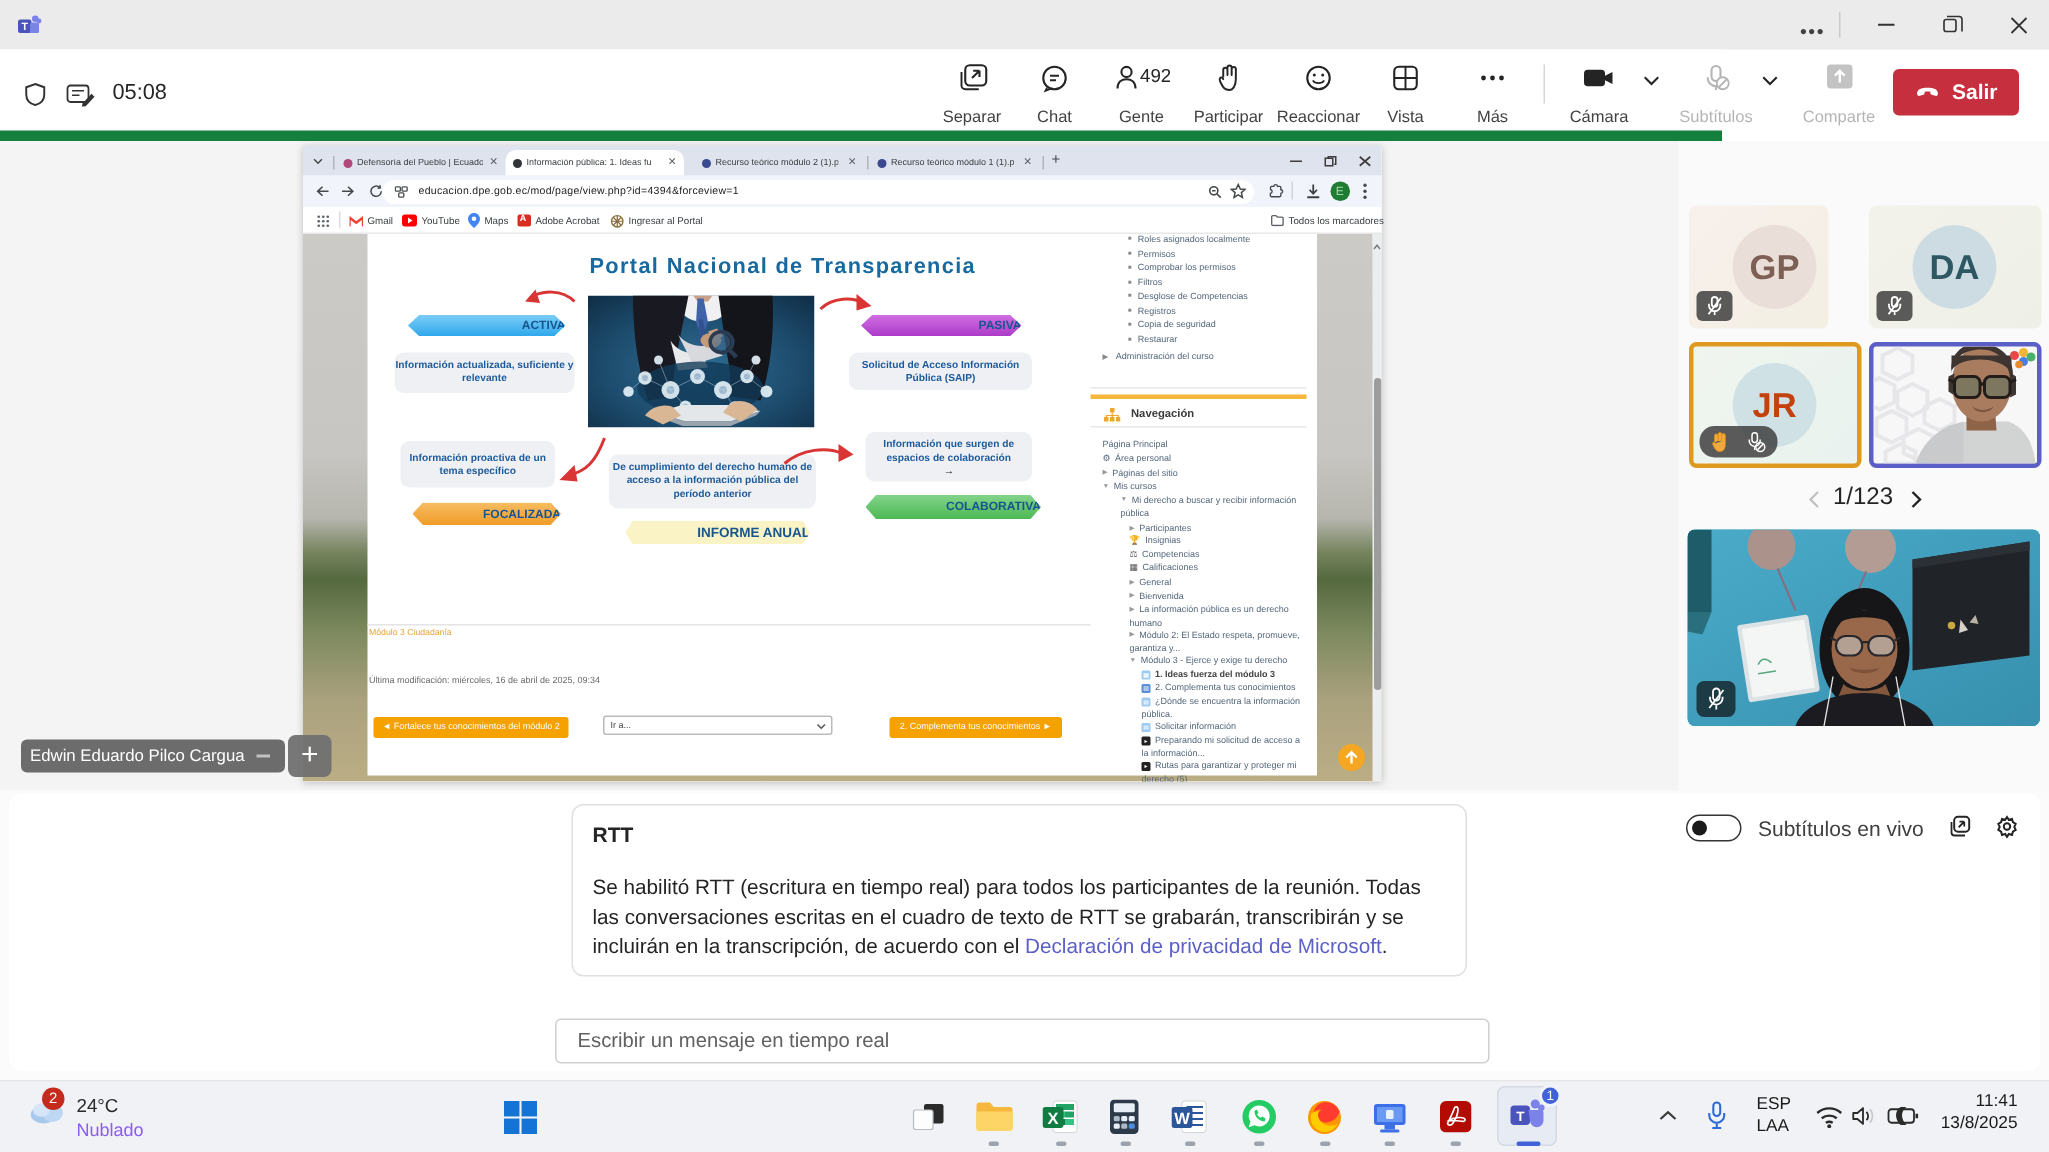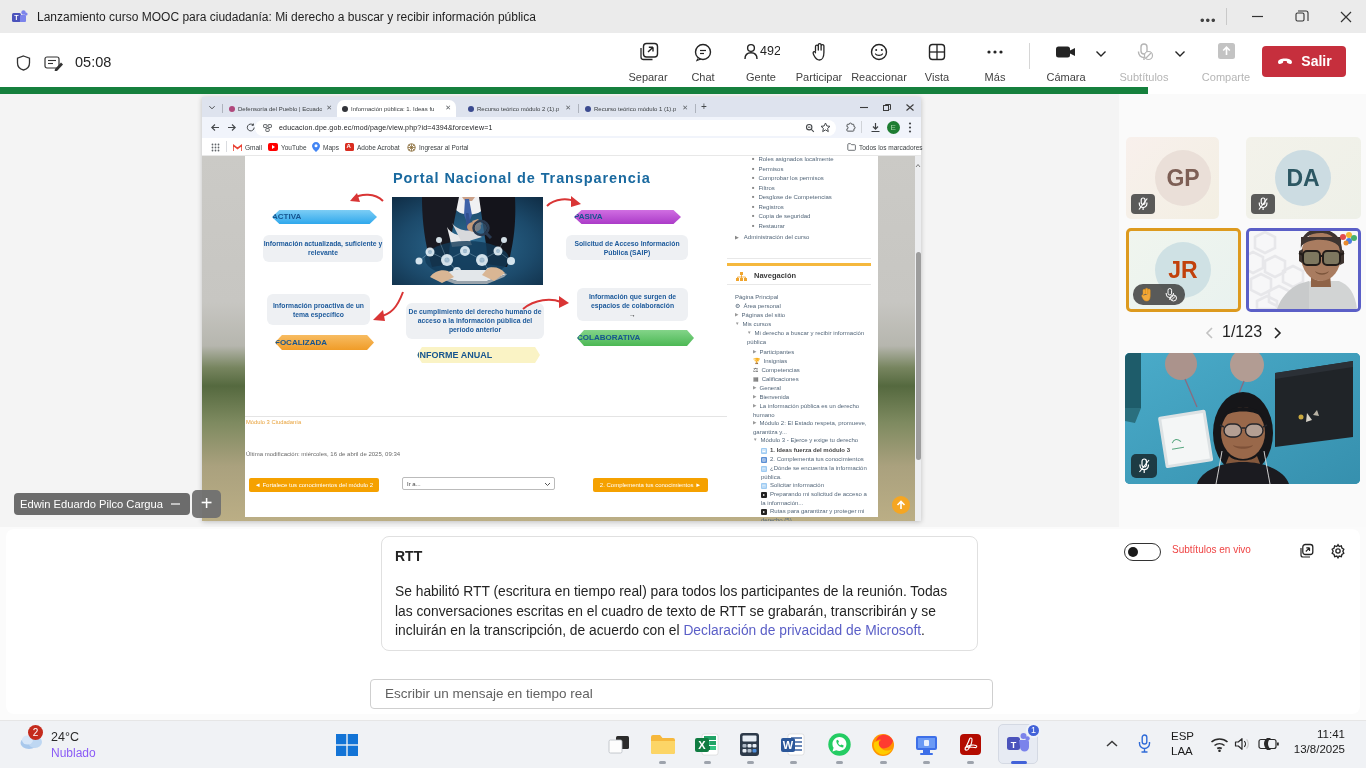--- a/index.html
+++ b/index.html
@@ -62,40 +62,39 @@
 .sit { position:absolute; left:25px; color:#54677a; white-space:nowrap; }
 .sit:before { content:"■"; font-size:4px; color:#888; margin-right:4px; vertical-align:1px; }
 .sar { position:absolute; color:#888; font-size:5px; white-space:nowrap; }
 .sar span { font-size:6px; }
 .nit { position:absolute; color:#54677a; white-space:nowrap; line-height:8.5px; }
 .nit[style*="width"] { white-space:normal; }
 .tri { font-size:4.5px; color:#999; margin-right:3px; vertical-align:1px; }
 .gear,.ic { font-size:6px; margin-right:3px; }
 .fic { display:inline-block; width:6px; height:6px; font-size:4px; line-height:6px; text-align:center; color:#fff; border-radius:1px; margin-right:3px; }
 
-.hexa { position:absolute; font-weight:bold; color:#16558f; text-align:left; }
+.hexa { position:absolute; font-weight:bold; color:#16558f; text-align:right; }
 .gbox { position:absolute; background:#eef0f3; border-radius:6px; color:#1d5a9b; font-weight:bold; text-align:center; font-size:6.8px; line-height:1.35; padding-top:4px; }
 
 
 .tile { position:absolute; border-radius:5px; overflow:hidden; }
 .inic { position:absolute; border-radius:50%; text-align:center; font-weight:bold; }
 .micoff { position:absolute; left:5px; bottom:5px; width:24px; height:20px; background:rgba(68,68,68,.88); border-radius:4px; }
 </style>
 </head>
 <body>
 
 <div id="titlebar">
   <svg class="abs" style="left:12px;top:10px" width="16" height="15" viewBox="0 0 16 15">
     <rect x="0" y="3" width="9" height="9" rx="1.5" fill="#4b53bc"></rect>
     <circle cx="11.5" cy="2.5" r="2.2" fill="#7b83eb"></circle>
     <circle cx="14" cy="4" r="1.6" fill="#7b83eb"></circle>
     <rect x="8" y="5" width="6" height="7" rx="1" fill="#7b83eb"></rect>
     <text x="4.5" y="10" font-size="7" fill="#fff" text-anchor="middle" font-weight="bold" font-family="Liberation Sans">T</text>
   </svg>
-  <div class="title">Lanzamiento curso MOOC para ciudadanía: Mi derecho a buscar y recibir información pública</div>
   <div id="tb-dots">•••</div>
   <div id="tb-sep"></div>
   <svg class="wbtn" style="left:1237px" width="40" height="33">
       <line x1="15" y1="16.5" x2="26" y2="16.5" stroke="#333" stroke-width="1.2"></line>
     </svg>
   <svg class="wbtn" style="left:1281px" width="40" height="33">
       <rect x="15" y="13" width="8" height="8" rx="1.5" fill="none" stroke="#333" stroke-width="1.1"></rect>
       <path d="M17 11 h8 a2 2 0 0 1 2 2 v8" fill="none" stroke="#333" stroke-width="1.1"></path>
     </svg>
   <svg class="wbtn" style="left:1326px" width="40" height="33">
@@ -632,21 +631,21 @@
 <div id="bpanel"></div>
 <div id="rttbox">
   <div class="abs" style="left:13px;top:11px;font-size:14px;font-weight:bold;color:#242424">RTT</div>
   <div class="abs" style="left:13px;top:45px;width:565px;font-size:13.8px;line-height:19.5px;color:#242424">Se habilitó RTT (escritura en tiempo real) para todos los participantes de la reunión. Todas las conversaciones escritas en el cuadro de texto de RTT se grabarán, transcribirán y se incluirán en la transcripción, de acuerdo con el <span style="color:#5b5fc7">Declaración de privacidad de Microsoft</span>.</div>
 </div>
 <div id="rttinput">Escribir un mensaje en tiempo real</div>
 
 <div class="abs" style="left:1124px;top:543px;width:37px;height:18px;border:1.5px solid #333;border-radius:10px;background:#fff">
   <div class="abs" style="left:3px;top:2.5px;width:10px;height:10px;background:#1a1a1a;border-radius:50%"></div>
 </div>
-<div class="abs" style="left:1172px;top:544px;font-size:10px;color:#ef4444">Subtítulos en vivo</div>
+<div class="abs" style="left:1172px;top:544px;font-size:14px;color:#404040">Subtítulos en vivo</div>
 <svg class="abs" style="left:1299px;top:543px" width="15" height="16" viewBox="0 0 15 16">
     <path d="M2 5 v7 a2 2 0 0 0 2 2 h7" fill="none" stroke="#242424" stroke-width="1.2"></path>
     <rect x="3.8" y="1.5" width="10" height="10" rx="2.5" fill="none" stroke="#242424" stroke-width="1.3"></rect>
     <path d="M6.8 8.5 L10.5 4.8 M10.5 4.8 h-3.2 M10.5 4.8 v3.2" fill="none" stroke="#242424" stroke-width="1.2"></path>
   </svg>
 <svg class="abs" style="left:1330px;top:543px" width="16" height="16" viewBox="0 0 24 24">
     <g fill="none" stroke="#242424" stroke-width="2">
       <circle cx="12" cy="12" r="3.2"></circle>
       <path d="M12 2.5 l1.8 2.8 3.2-.9 .9 3.2 2.8 1.8 -1.4 3 1.4 3 -2.8 1.8 -.9 3.2 -3.2 -.9 -1.8 2.8 -1.8 -2.8 -3.2 .9 -.9 -3.2 -2.8 -1.8 1.4 -3 -1.4 -3 2.8 -1.8 .9 -3.2 3.2 .9 Z"></path>
     </g>

